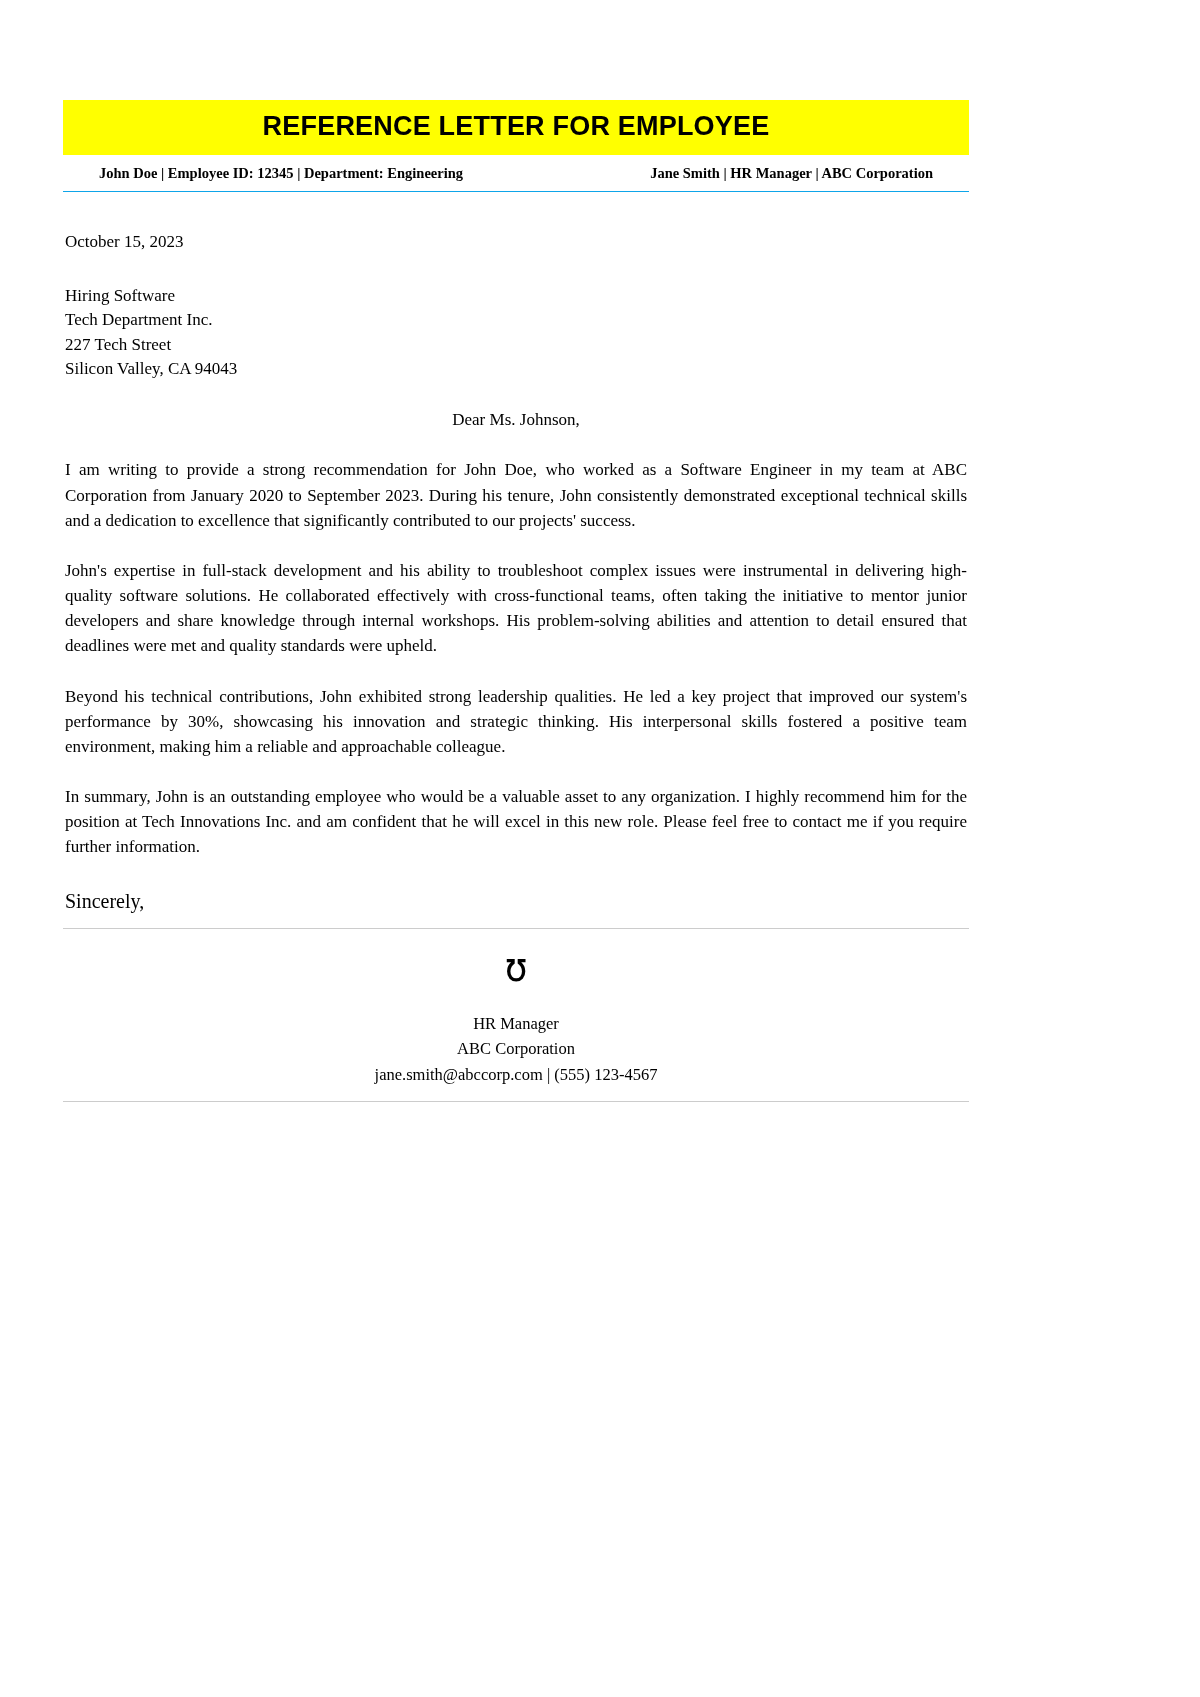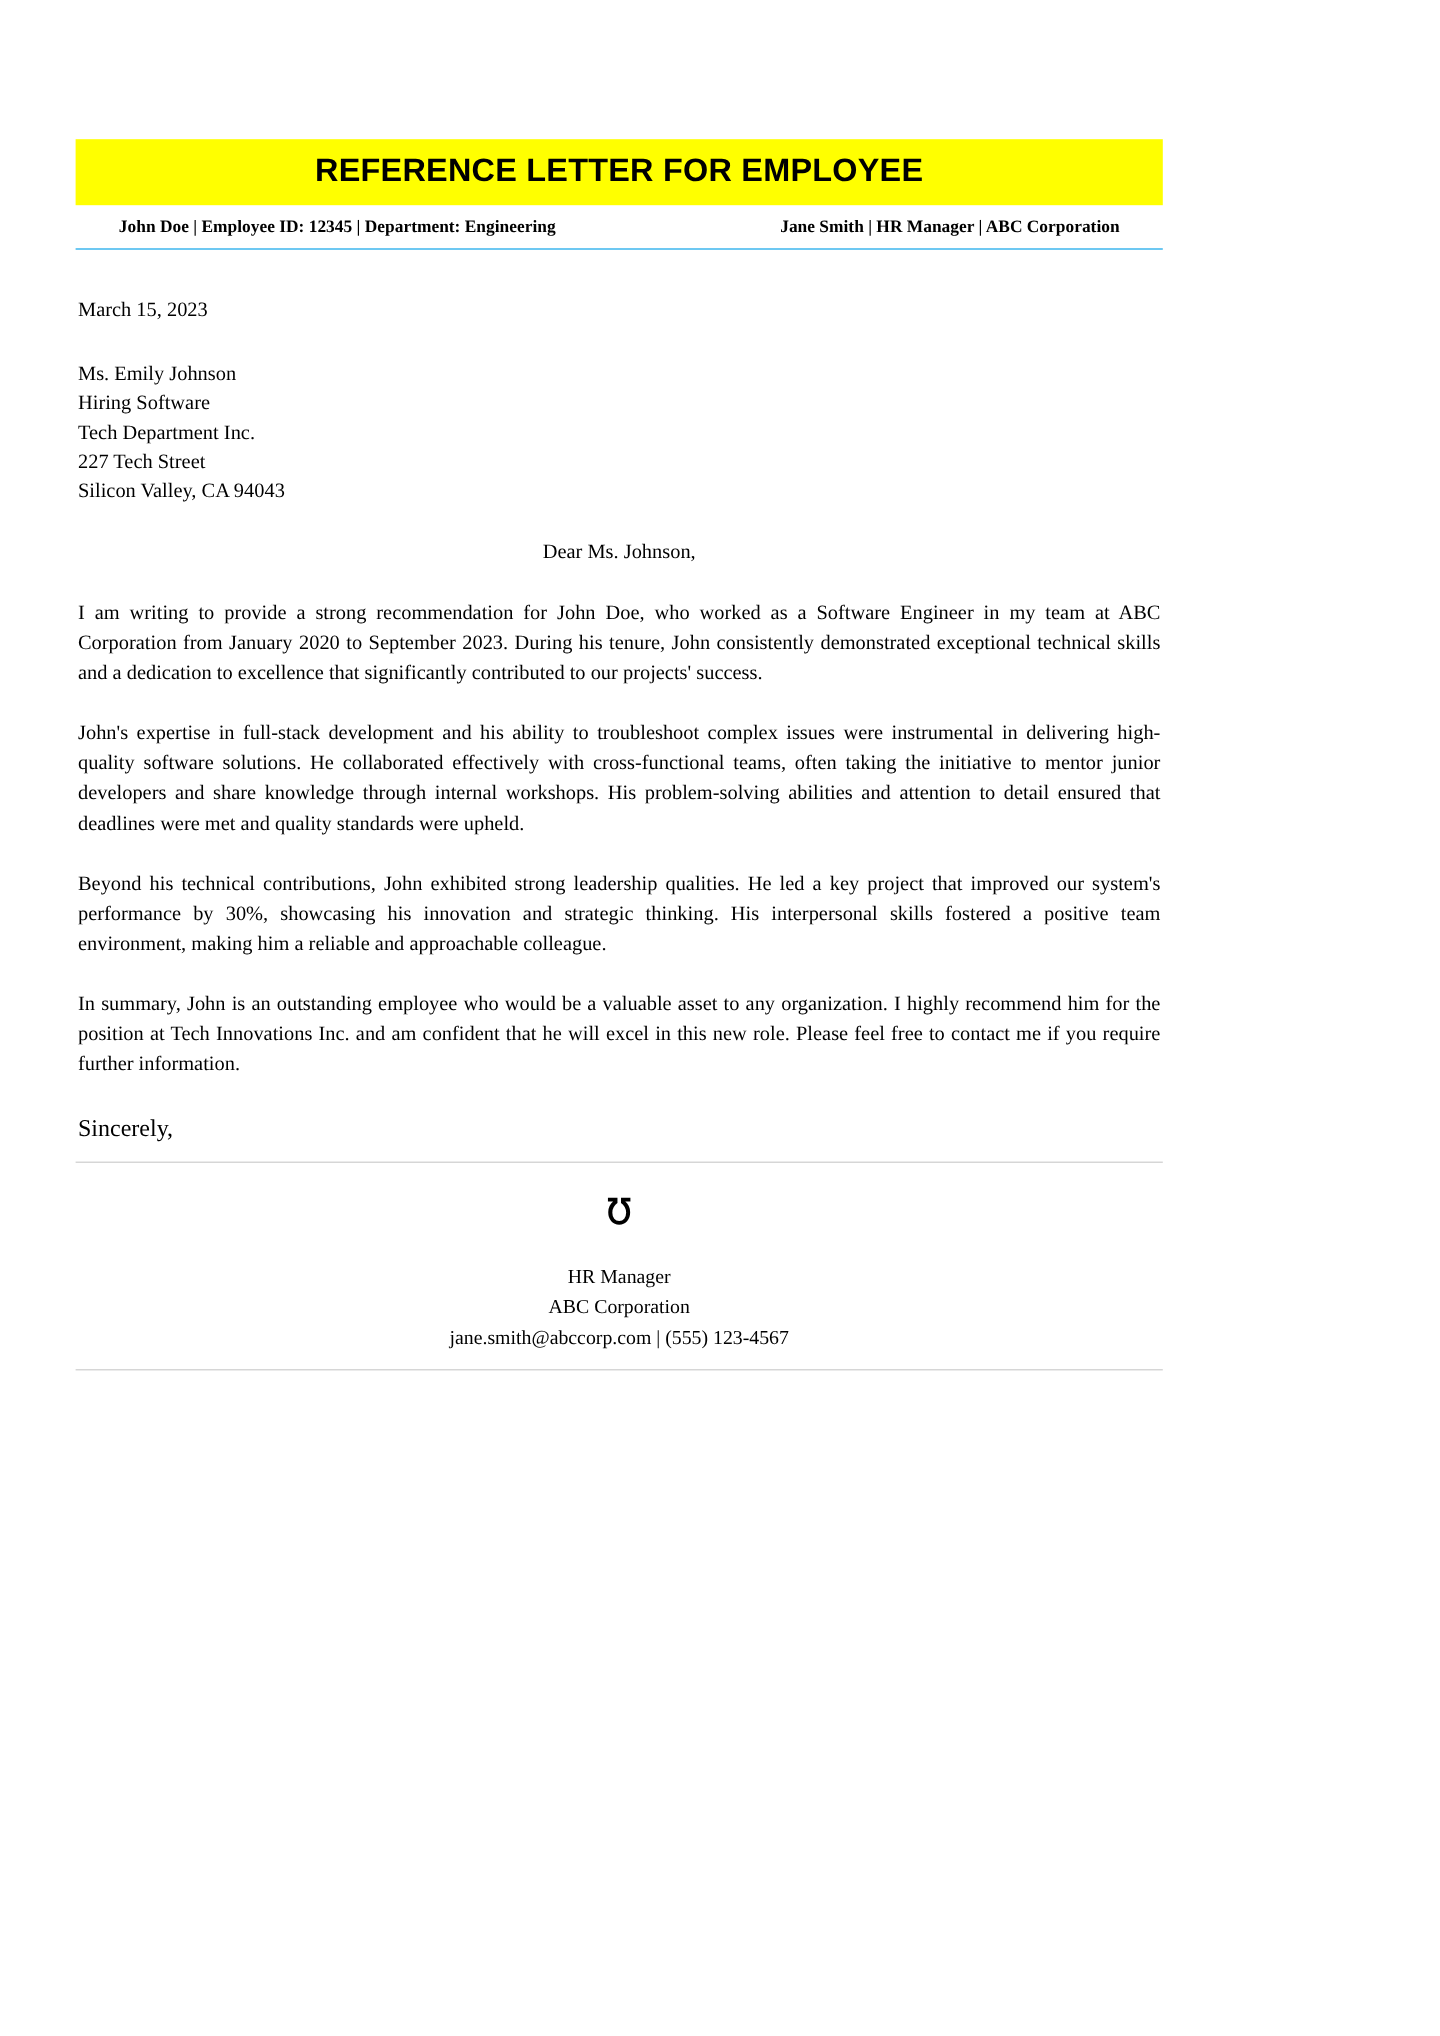--- a/index.html
+++ b/index.html
@@ -13,21 +13,21 @@
     height: 1697px;
     font-family: "Liberation Serif", "DejaVu Serif", serif;
     color: #000000;
     -webkit-font-smoothing: antialiased;
   }
   .page {
     width: 1032px;
     min-height: 1697px;
     background: #ffffff;
     box-sizing: border-box;
-    padding: 16px;
+    padding: 0;
     position: relative;
   }
   .sheet {
     width: 906px;
     margin: 0 auto;
     padding-top: 100px;
   }
 
   
   .title-banner {
@@ -144,24 +144,23 @@
       <span class="title-text">REFERENCE LETTER FOR EMPLOYEE</span>
     </div>
 
     <div class="meta-row">
       <span class="meta-item meta-left">John Doe | Employee ID: 12345 | Department: Engineering</span>
       <span class="meta-item meta-right">Jane Smith | HR Manager | ABC Corporation</span>
     </div>
 
     <div class="letter-body">
 
-      <div class="date-line">March 15, 2023</div>
+      <div class="date-line">October 15, 2023</div>
 
       <div class="address-block">
-        <span class="addr-line">Ms. Emily Johnson</span>
         <span class="addr-line">Hiring Software</span>
         <span class="addr-line">Tech Department Inc.</span>
         <span class="addr-line">227 Tech Street</span>
         <span class="addr-line">Silicon Valley, CA 94043</span>
       </div>
 
       <div class="salutation">Dear Ms. Johnson,</div>
 
       <p class="para">I am writing to provide a strong recommendation for John Doe, who worked as a Software Engineer in my team at ABC Corporation from January 2020 to September 2023. During his tenure, John consistently demonstrated exceptional technical skills and a dedication to excellence that significantly contributed to our projects' success.</p>
       <p class="para">John's expertise in full-stack development and his ability to troubleshoot complex issues were instrumental in delivering high-quality software solutions. He collaborated effectively with cross-functional teams, often taking the initiative to mentor junior developers and share knowledge through internal workshops. His problem-solving abilities and attention to detail ensured that deadlines were met and quality standards were upheld.</p>

